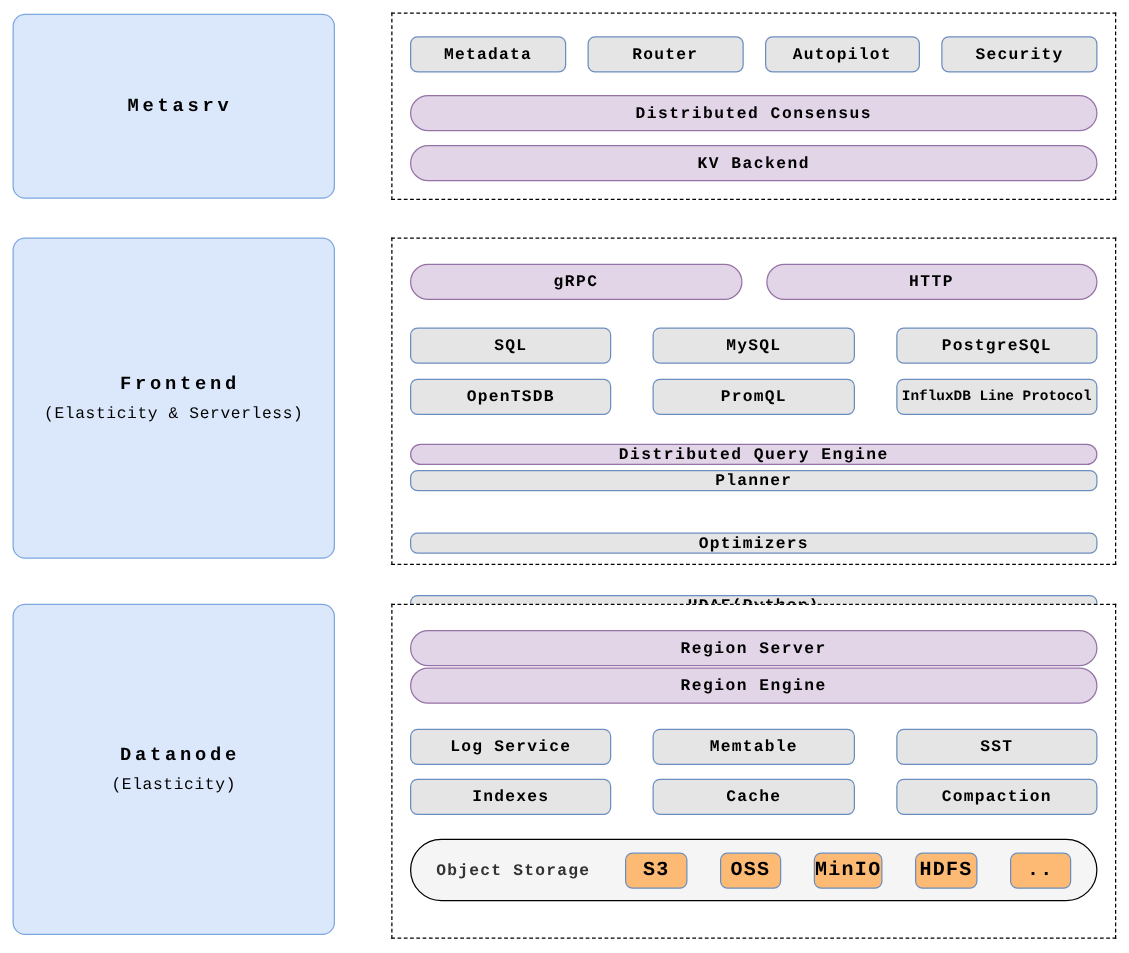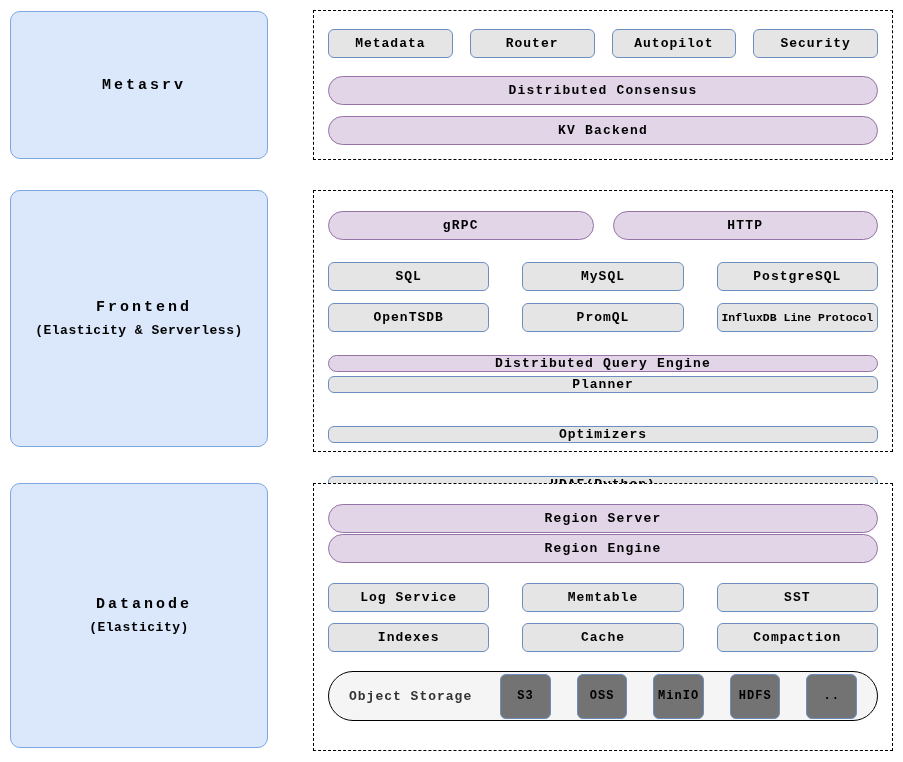--- a/index.html
+++ b/index.html
@@ -28,21 +28,21 @@
   }
   .panel-title {
     font-size: 15px;
     font-weight: bold;
     letter-spacing: 3px;
     white-space: nowrap;
     padding-left: 10px;
   }
   .panel-subtitle {
     font-size: 13px;
-    font-weight: bold;
+    font-weight: normal;
     letter-spacing: 0.5px;
     margin-top: 7px;
     white-space: nowrap;
   }
 
   
   .group {
     position: absolute;
     left: 313px;
     width: 580px;
@@ -126,29 +126,29 @@
     flex: 0 0 auto;
     font-size: 13px;
     font-weight: bold;
     letter-spacing: 1px;
     color: #333333;
     white-space: nowrap;
     margin-right: 2px;
   }
   .storage-chip {
     flex: 1 1 0;
-    height: 45px;
-    background: #737373;
+    height: 29px;
+    background: #fdba74;
     border: 1px solid #6c8ebf;
     border-radius: 6px;
     box-sizing: border-box;
     display: flex;
     align-items: center;
     justify-content: center;
-    font-size: 12px;
+    font-size: 16px;
     font-weight: bold;
     letter-spacing: 1px;
     white-space: nowrap;
   }
 </style>
 </head>
 <body>
 
 <div class="canvas">
 

